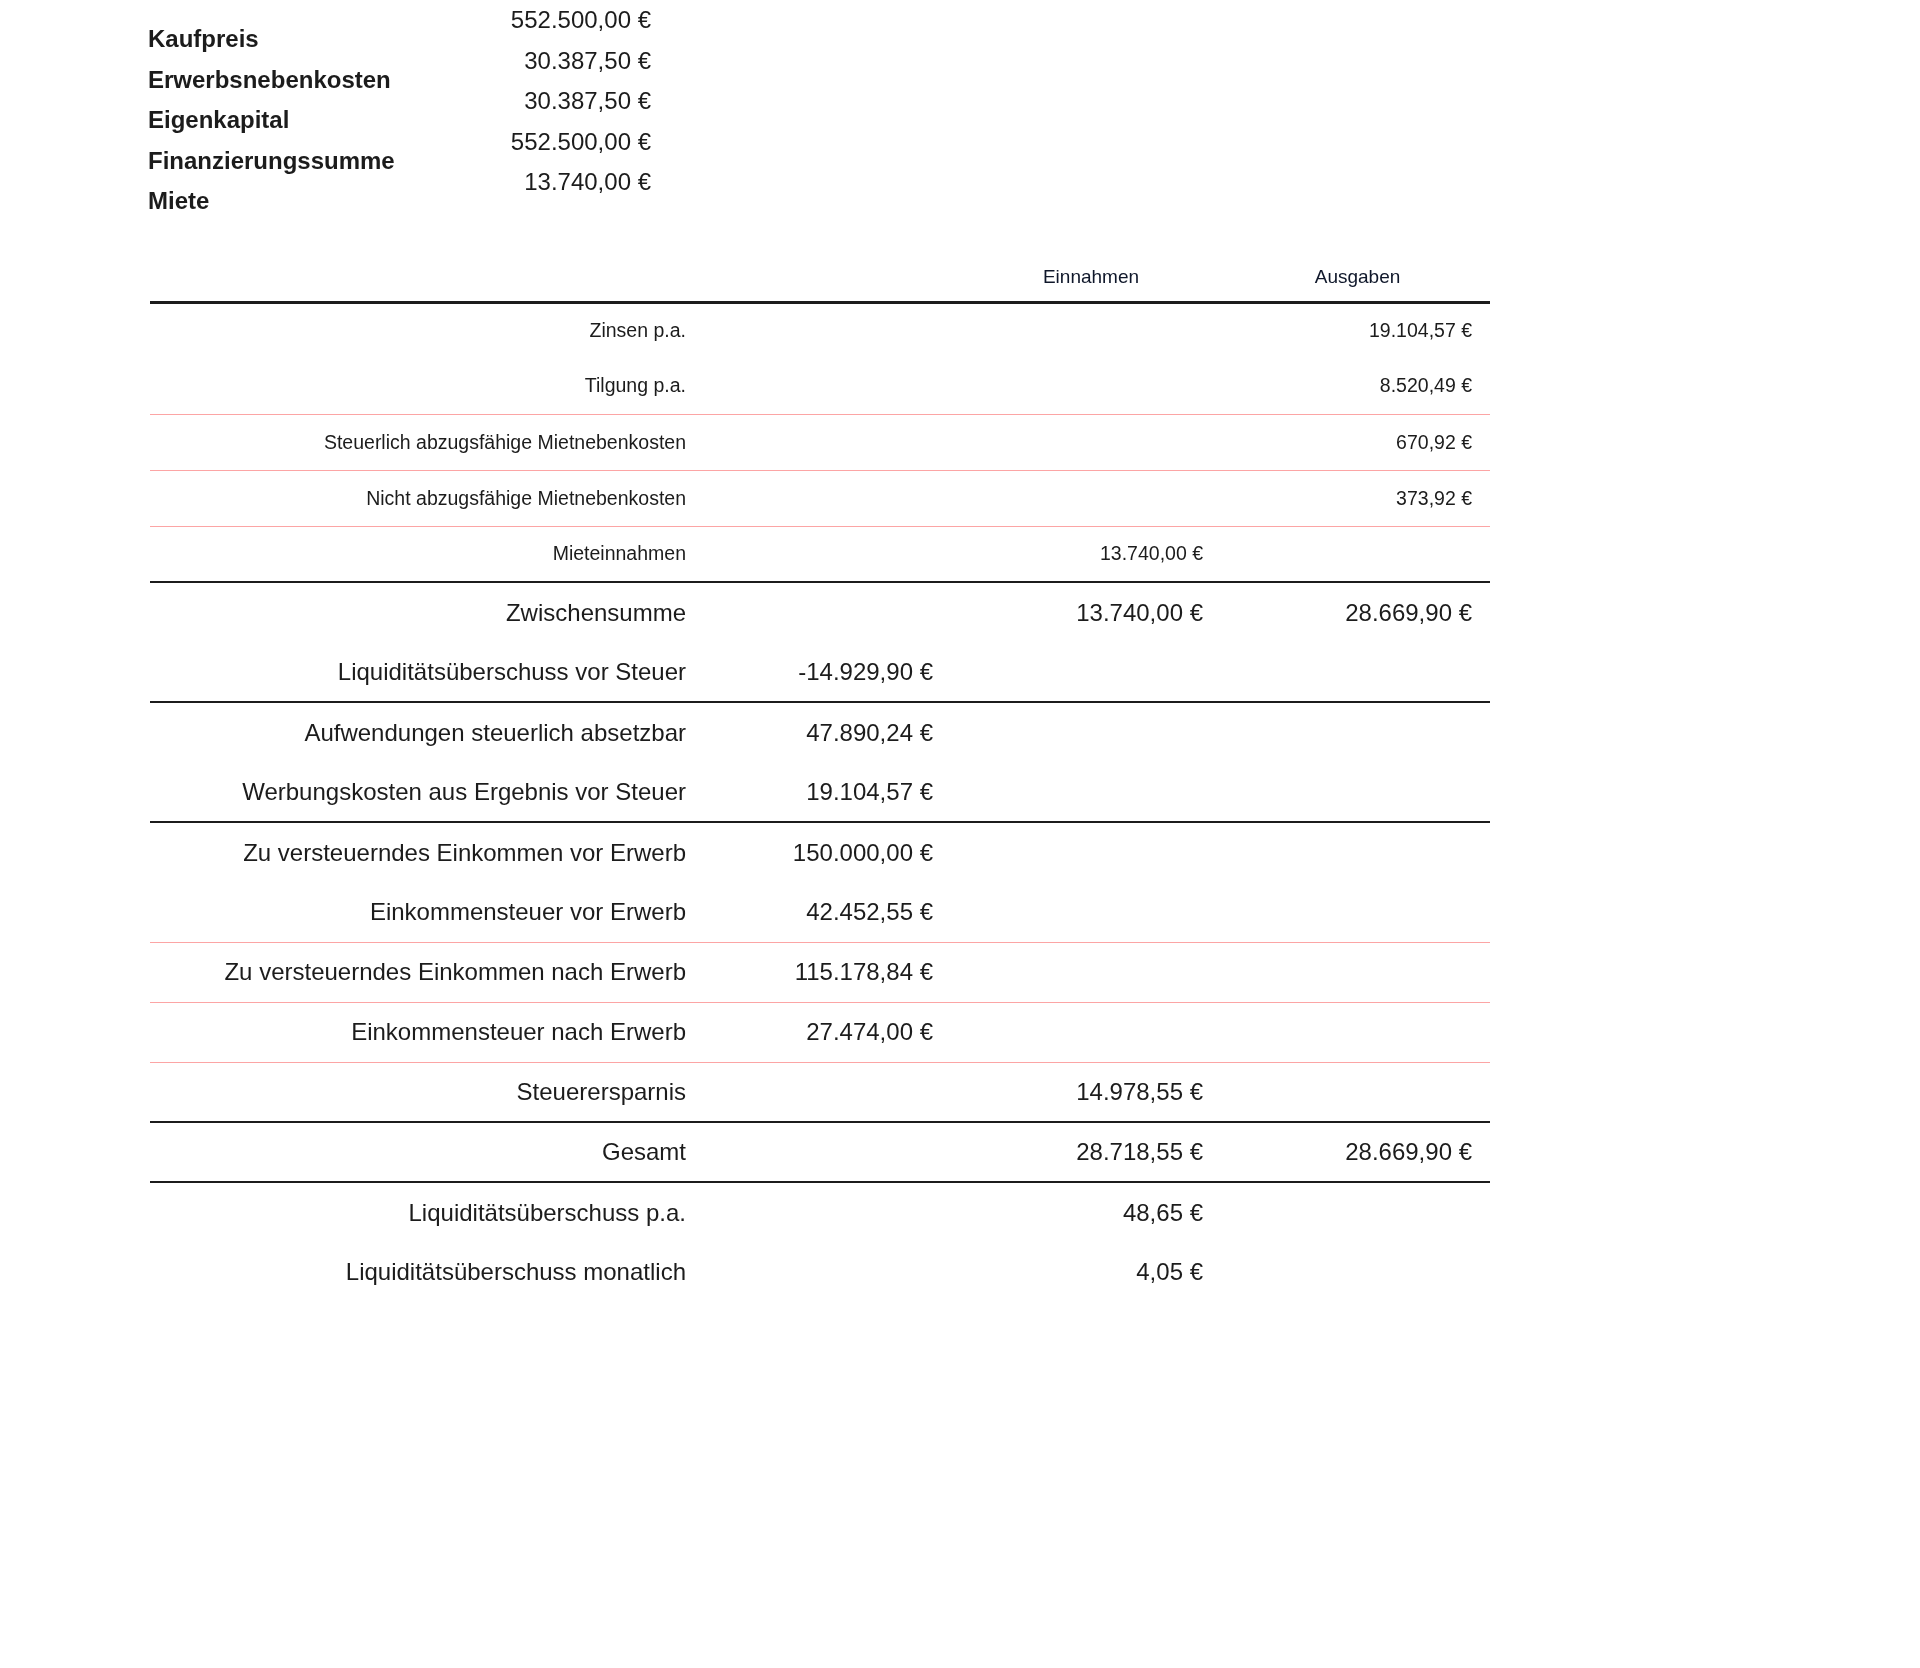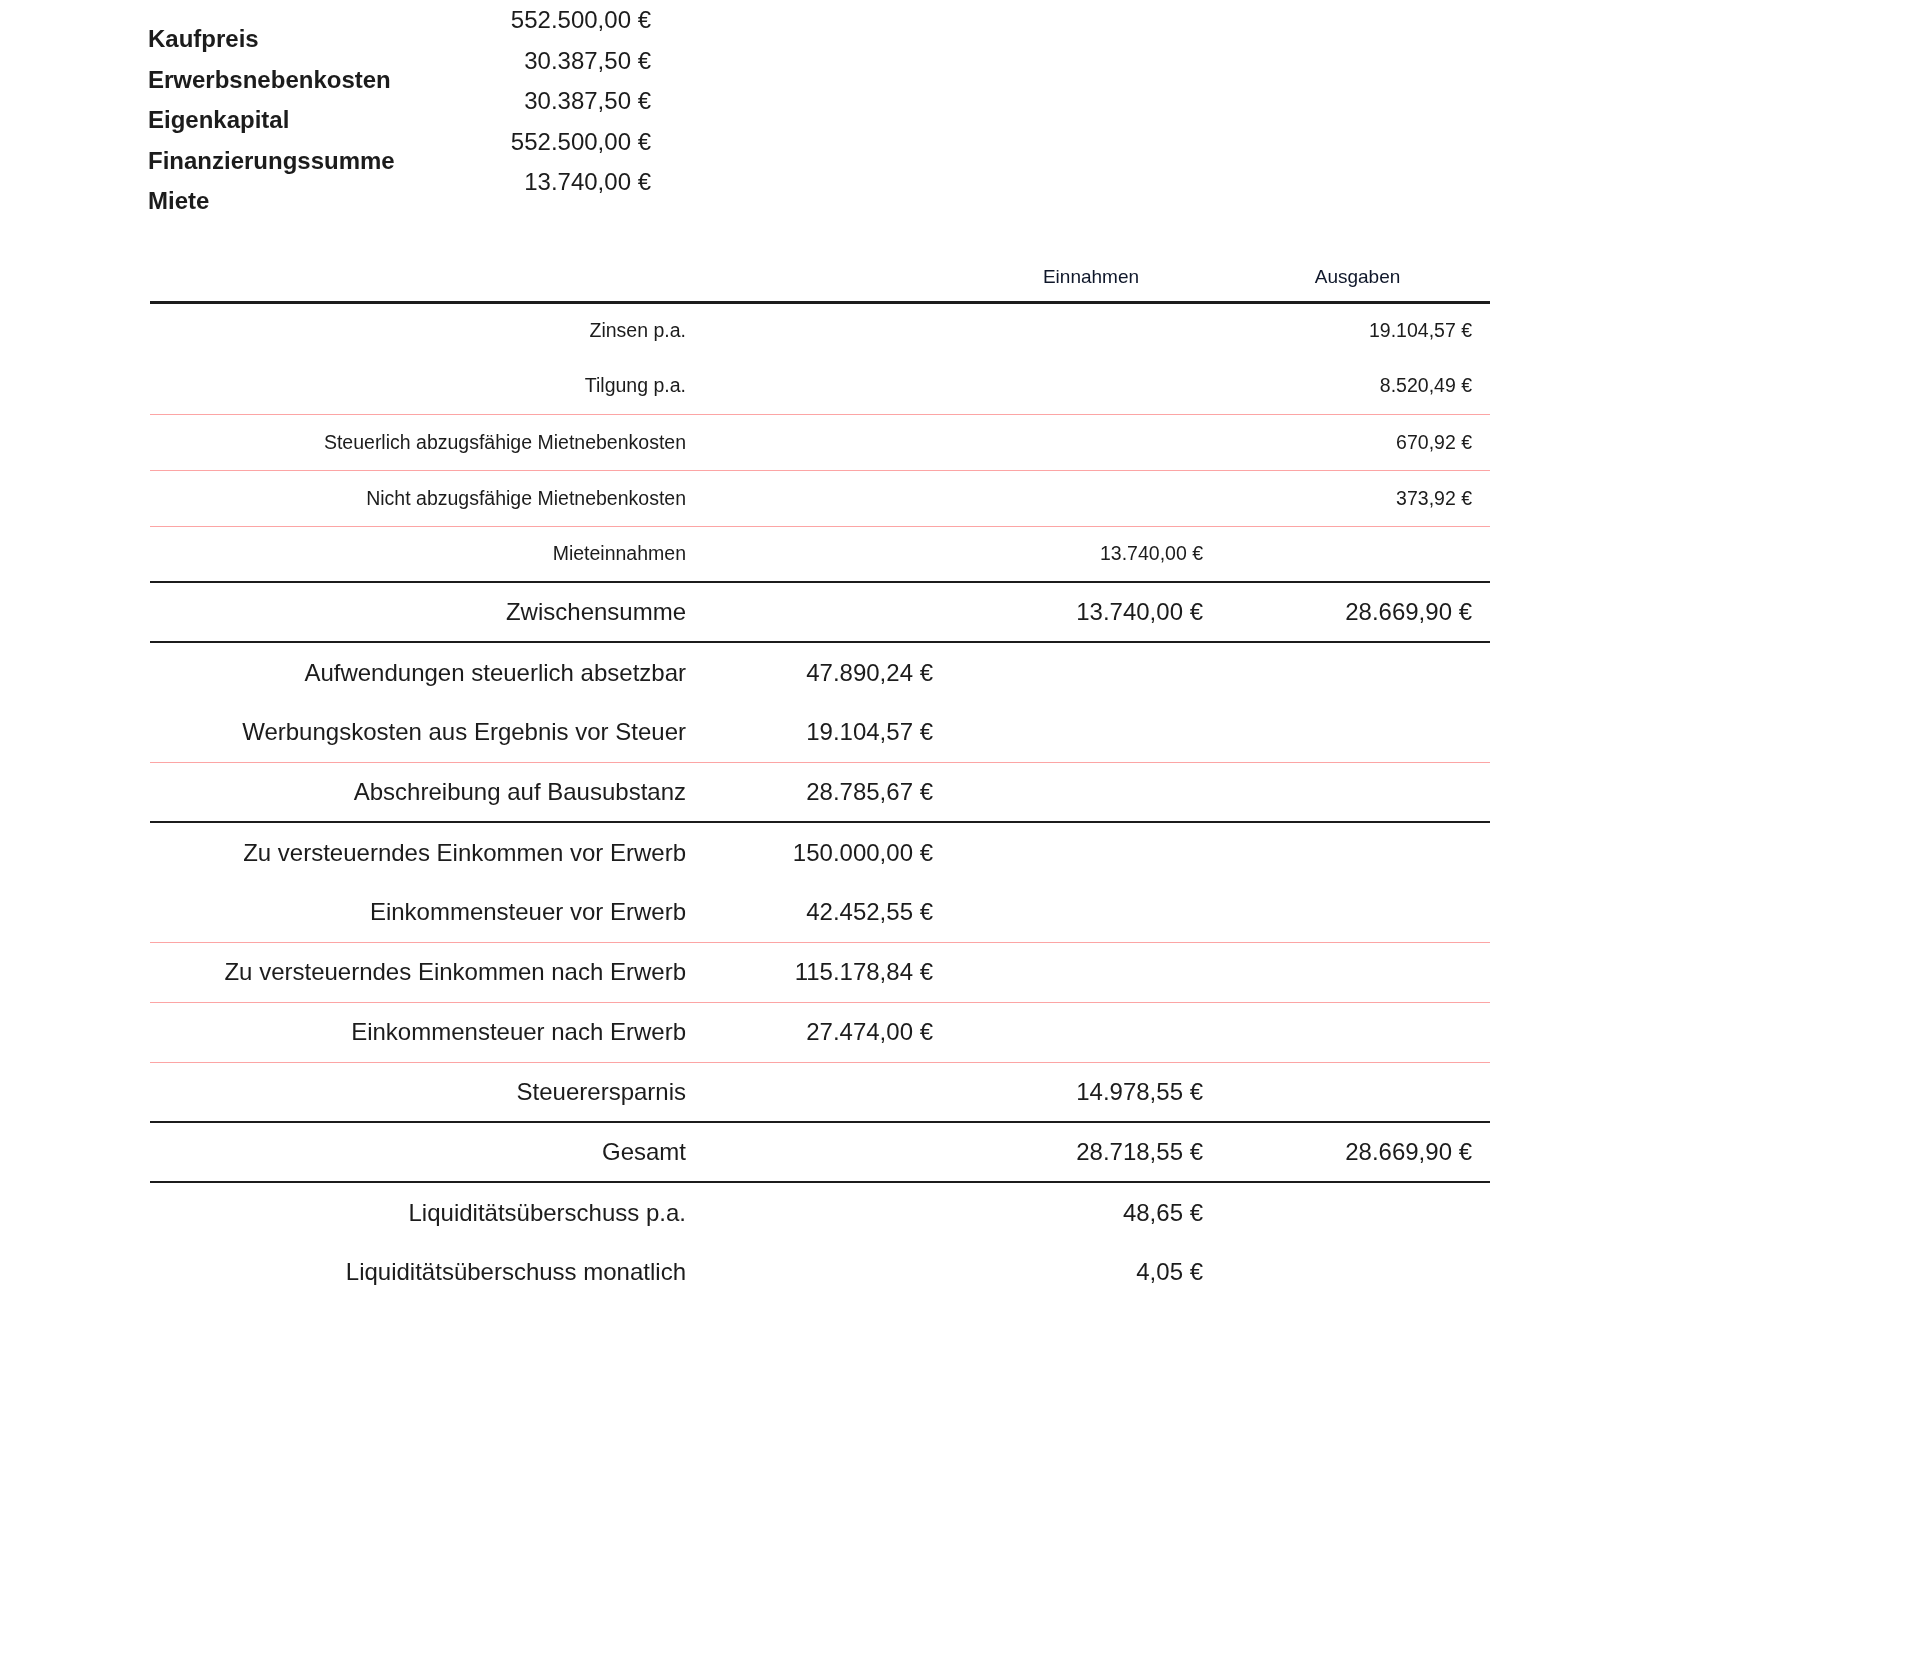--- a/index.html
+++ b/index.html
@@ -158,41 +158,41 @@
           <td class="cell-ausgaben"></td>
         </tr>
 
         <tr class="row-large sep-strong">
           <td class="cell-label">Zwischensumme</td>
           <td class="cell-value"></td>
           <td class="cell-einnahmen">13.740,00 €</td>
           <td class="cell-ausgaben">28.669,90 €</td>
         </tr>
 
+        <tr class="row-large sep-none">
+          <td class="cell-label">Liquiditätsüberschuss vor Steuer</td>
+          <td class="cell-value">-14.929,90 €</td>
+          <td class="cell-einnahmen"></td>
+          <td class="cell-ausgaben"></td>
+        </tr>
 
         <tr class="row-large sep-strong">
           <td class="cell-label">Aufwendungen steuerlich absetzbar</td>
           <td class="cell-value">47.890,24 €</td>
           <td class="cell-einnahmen"></td>
           <td class="cell-ausgaben"></td>
         </tr>
 
         <tr class="row-large sep-none">
           <td class="cell-label">Werbungskosten aus Ergebnis vor Steuer</td>
           <td class="cell-value">19.104,57 €</td>
           <td class="cell-einnahmen"></td>
           <td class="cell-ausgaben"></td>
         </tr>
 
-        <tr class="row-large sep-light">
-          <td class="cell-label">Abschreibung auf Bausubstanz</td>
-          <td class="cell-value">28.785,67 €</td>
-          <td class="cell-einnahmen"></td>
-          <td class="cell-ausgaben"></td>
-        </tr>
 
         <tr class="row-large sep-strong">
           <td class="cell-label">Zu versteuerndes Einkommen vor Erwerb</td>
           <td class="cell-value">150.000,00 €</td>
           <td class="cell-einnahmen"></td>
           <td class="cell-ausgaben"></td>
         </tr>
 
         <tr class="row-large sep-none">
           <td class="cell-label">Einkommensteuer vor Erwerb</td>

